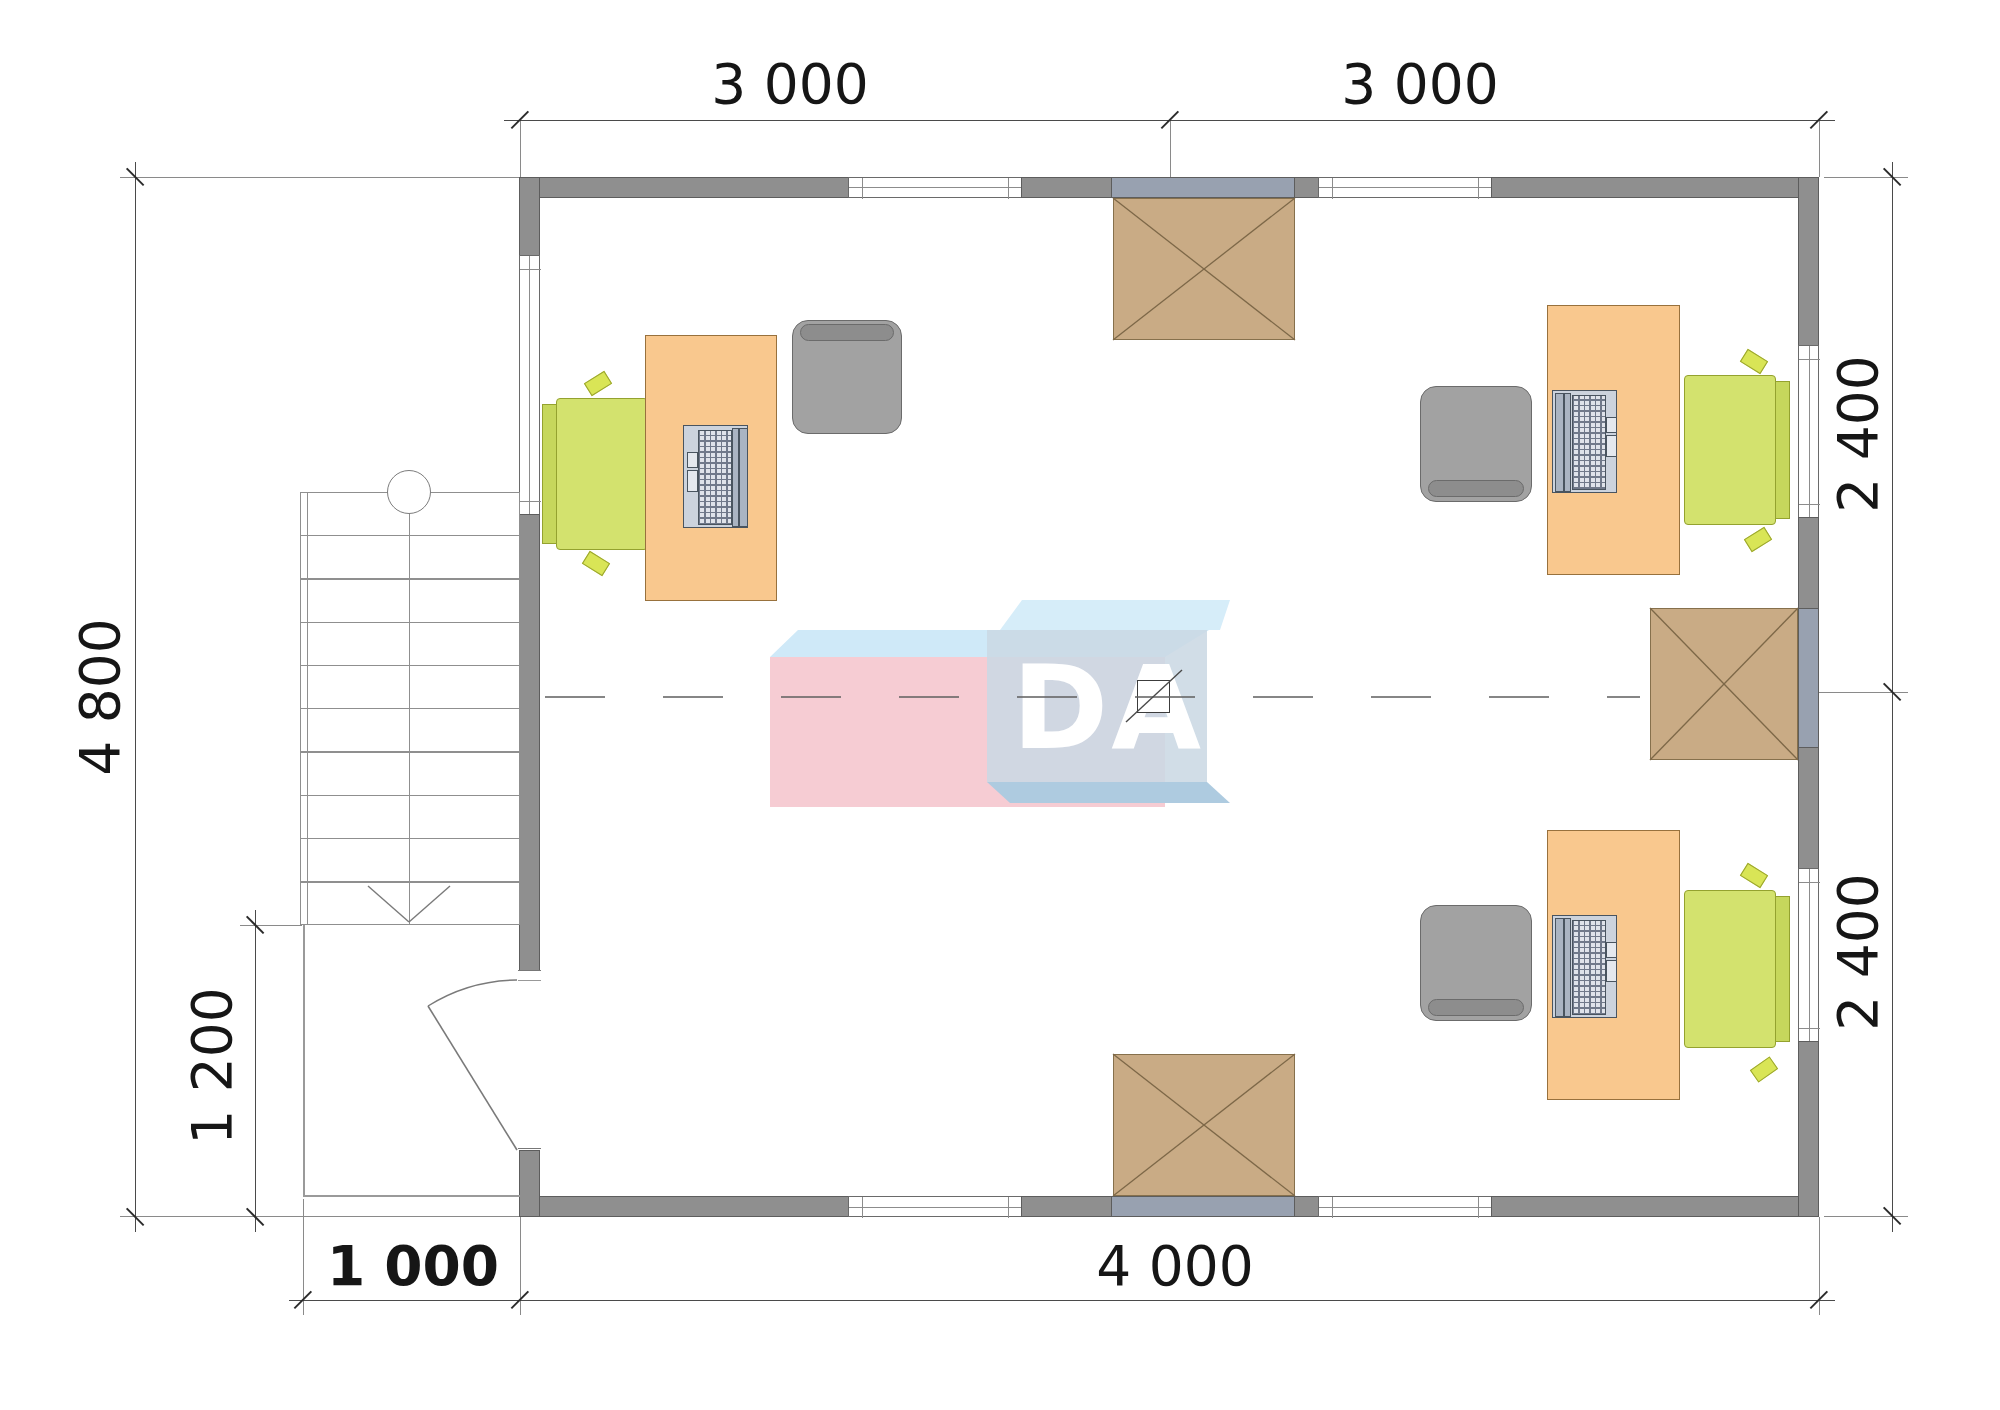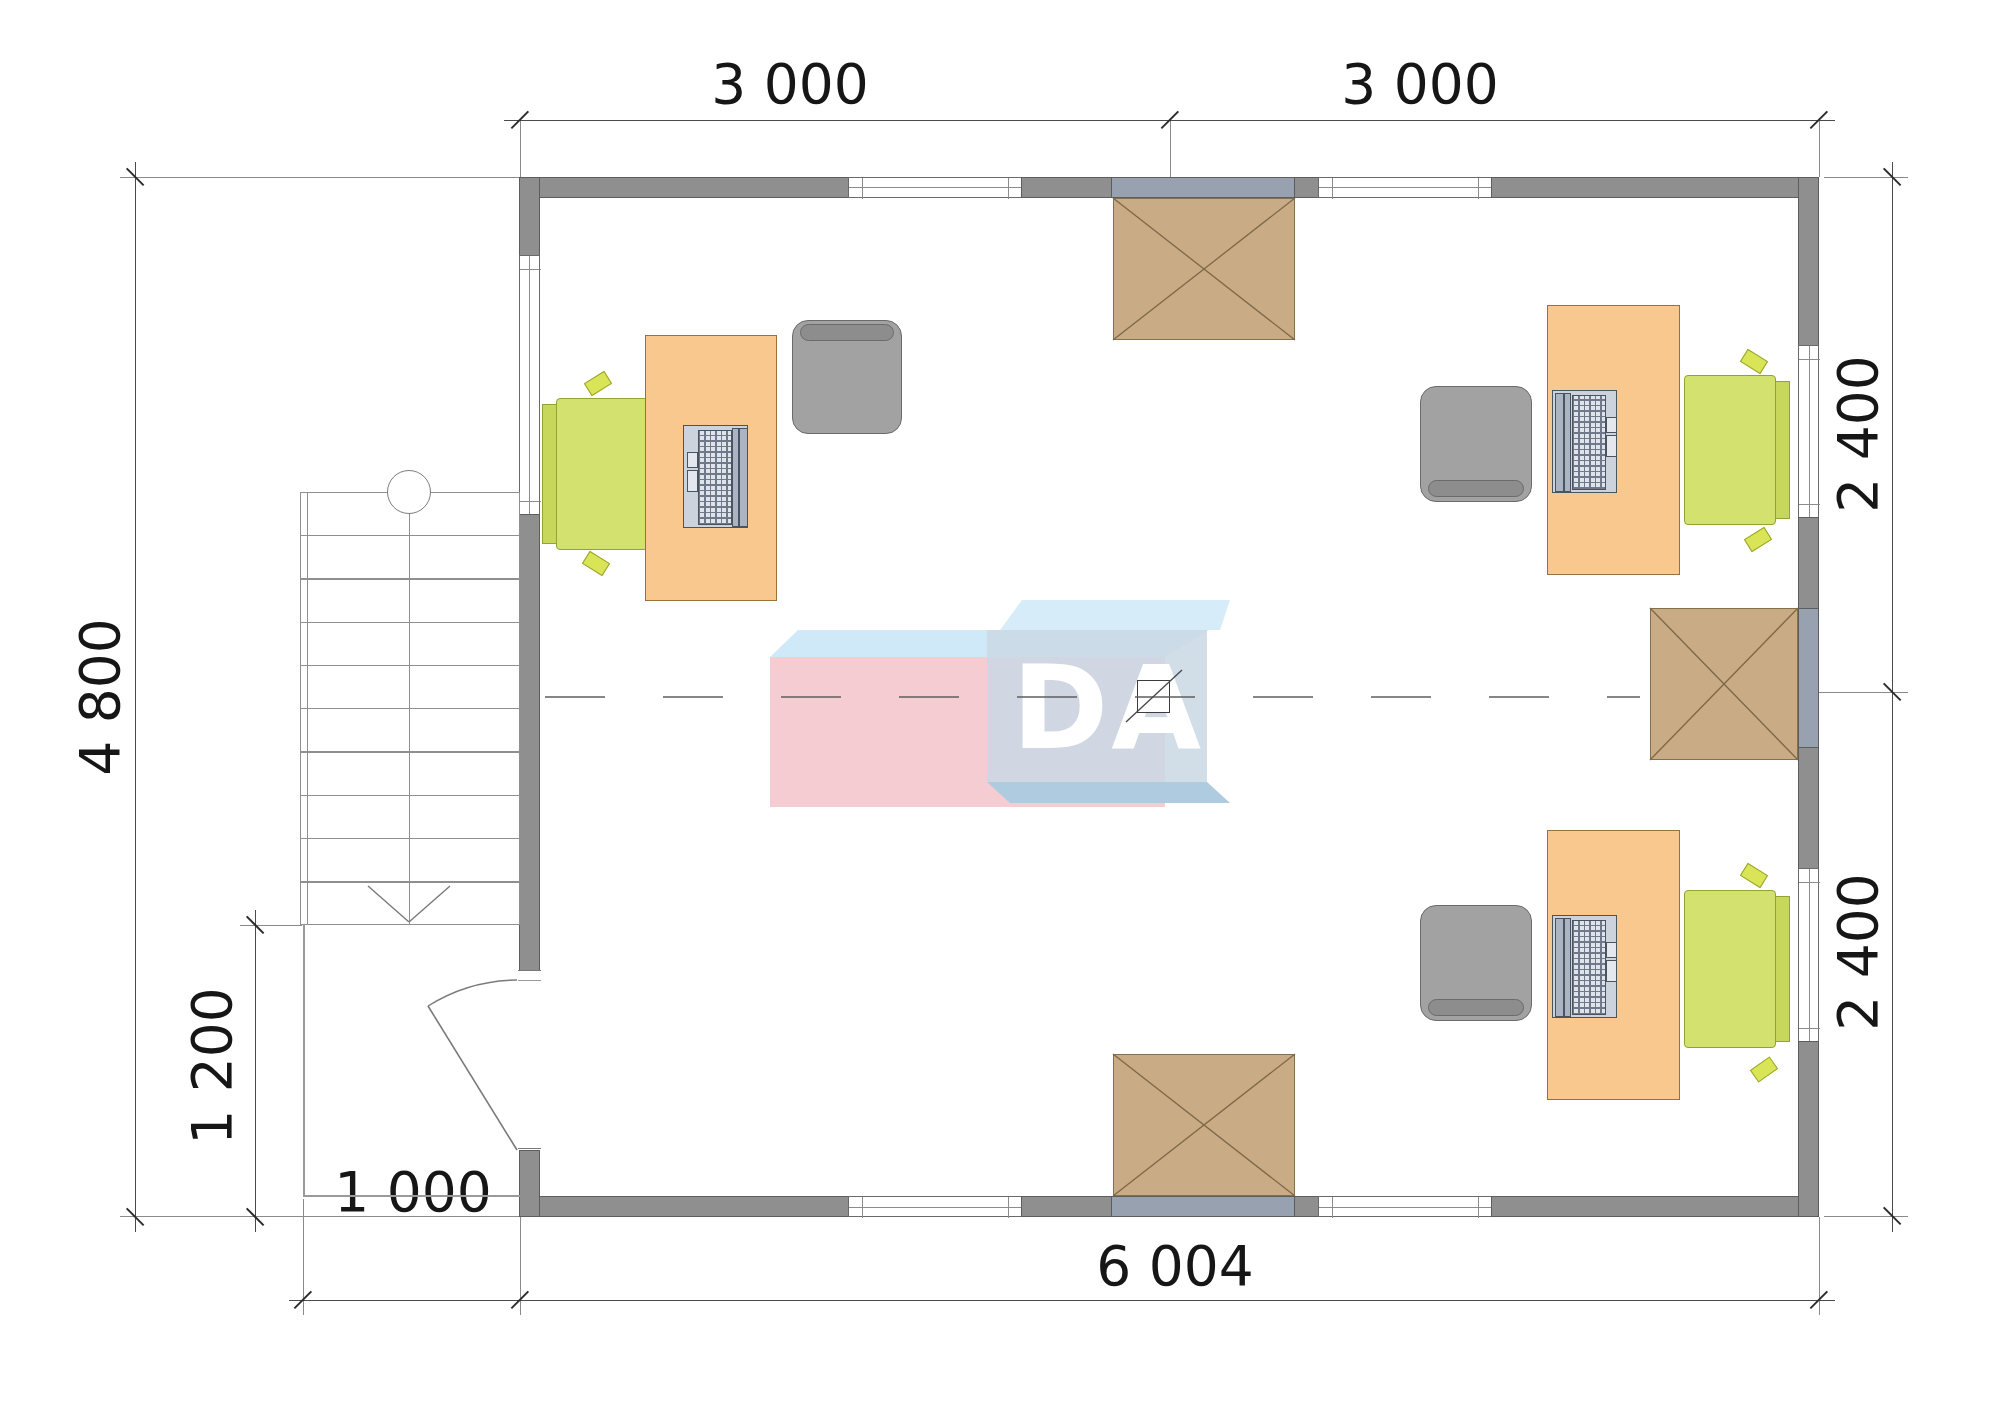--- a/index.html
+++ b/index.html
@@ -80,22 +80,22 @@
   <div class="tick" style="left:520px;top:1300px;"></div>
   <div class="tick" style="left:1819px;top:1300px;"></div>
   <div class="tick tickv" style="left:1892px;top:177px;"></div>
   <div class="tick tickv" style="left:1892px;top:692px;"></div>
   <div class="tick tickv" style="left:1892px;top:1216px;"></div>
 
   <div class="dimtext" style="left:790px;top:84px;">3 000</div>
   <div class="dimtext" style="left:1420px;top:84px;">3 000</div>
   <div class="dimtext rot" style="left:100px;top:697px;">4 800</div>
   <div class="dimtext rot" style="left:212px;top:1066px;">1 200</div>
-  <div class="dimtext" style="left:413px;top:1192px;">1 000</div>
-  <div class="dimtext" style="left:1175px;top:1266px;">6 004</div>
+  <div class="dimtext" style="left:413px;top:1266px;font-weight:bold;">1 000</div>
+  <div class="dimtext" style="left:1175px;top:1266px;">4 000</div>
   <div class="dimtext rot" style="left:1858px;top:434px;">2 400</div>
   <div class="dimtext rot" style="left:1858px;top:952px;">2 400</div>
 
   <div class="abs wall" style="left:519px;top:177px;width:330px;height:21px;"></div>
   <div class="abs win" style="left:848px;top:177px;width:174px;height:21px;">
       <div class="wline" style="left:0;top:9px;width:174px;height:1px;"></div>
       <div class="wline" style="left:13px;top:0;width:1px;height:21px;"></div>
       <div class="wline" style="left:159px;top:0;width:1px;height:21px;"></div>
   </div>
   <div class="abs wall" style="left:1021px;top:177px;width:91px;height:21px;"></div>

